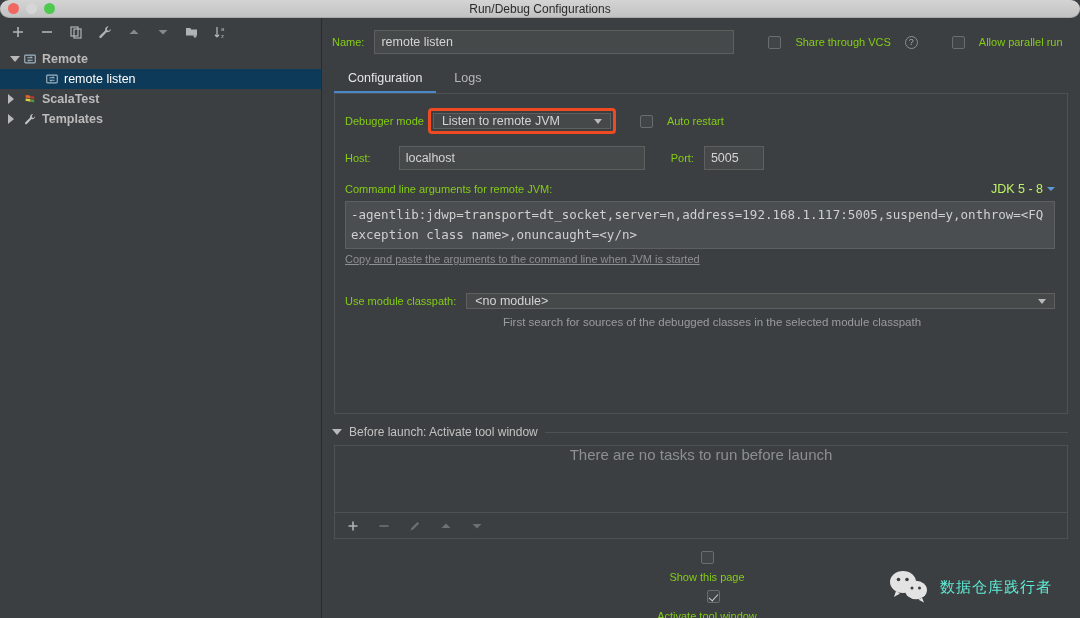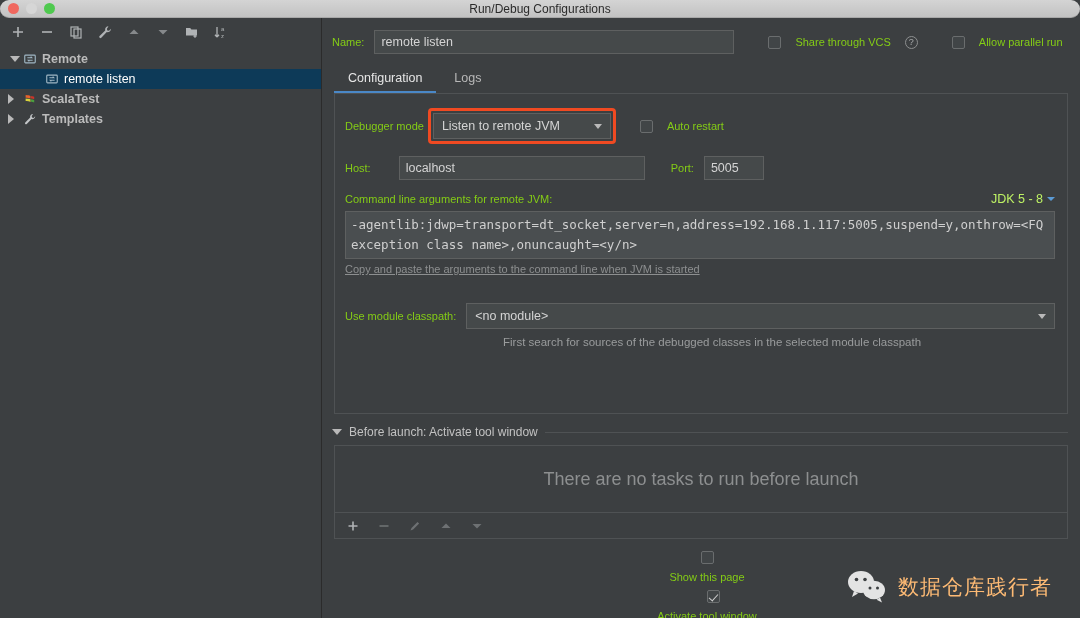--- a/index.html
+++ b/index.html
@@ -100,21 +100,21 @@
     border: 1px solid #4f5254;
     background: #3c3f41;
     height: 321px;
     padding: 14px 12px 0 10px;
     position: relative;
   }
   .row { display: flex; align-items: center; margin-bottom: 12px; }
 
   .dropdown {
     background: #45494a; border: 1px solid #5e6060;
-    height: 26px; display: flex; align-items: center;
+    height: 16px; display: flex; align-items: center;
     color: #d4d4d4; font-size: 12.5px; padding: 0 8px;
     justify-content: space-between;
   }
   .caret {
     width: 0; height: 0; border-left: 4.5px solid transparent;
     border-right: 4.5px solid transparent; border-top: 5px solid #b9b9b9;
     margin-left: 10px;
   }
   .redbox {
     border: 3px solid #f04a22; border-radius: 4px;
@@ -156,36 +156,36 @@
     width: 0; height: 0; border-left: 5px solid transparent;
     border-right: 5px solid transparent; border-top: 6px solid #b9b9b9;
   }
   .tri.right {
     border-top: 5px solid transparent; border-bottom: 5px solid transparent;
     border-left: 6px solid #b9b9b9; border-right: none;
   }
   .bltext { font-size: 12px; color: #c2c2c2; }
   .blbox {
     margin: 0 12px; border: 1px solid #4f5254; height: 68px;
-    display: flex; align-items: center; justify-content: center;
-    color: #8d8f90; font-size: 18px;
+    display: flex; justify-content: center;
+    color: #8d8f90; font-size: 15px;
   }
   .bltoolbar {
     margin: 0 12px; border: 1px solid #4f5254; border-top: none;
     height: 26px; display: flex; align-items: center; gap: 15px;
     padding-left: 10px;
   }
   .bottomcb { display: flex; align-items: center; gap: 7px; margin: 12px 0 0 12px; flex-direction: column; }
 
   
   .watermark {
     position: absolute; right: 28px; bottom: 14px;
     display: flex; align-items: center; gap: 10px;
   }
-  .wmtext { font-size: 21px; color: #fdba74; letter-spacing: 1px; }
+  .wmtext { font-size: 15px; color: #5eead4; letter-spacing: 1px; }
 </style>
 </head>
 <body>
 
 <div class="window">
 
   <div class="titlebar">
     <div class="traffic">
       <div class="dot close"></div>
       <div class="dot min"></div>

